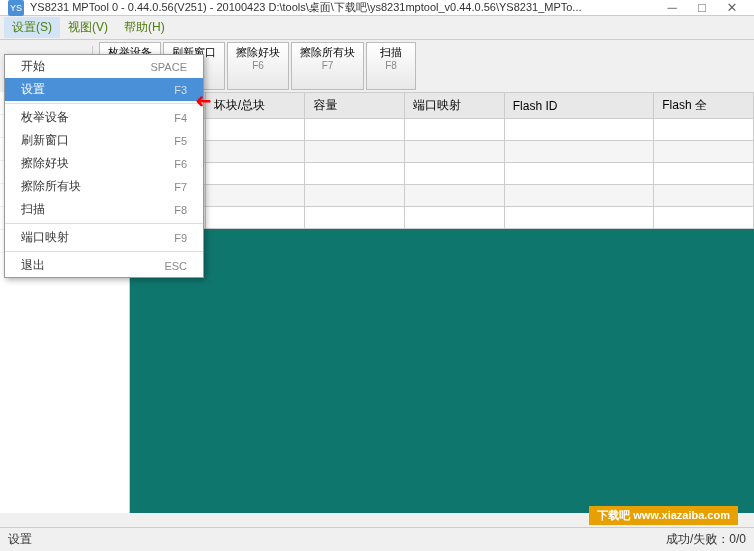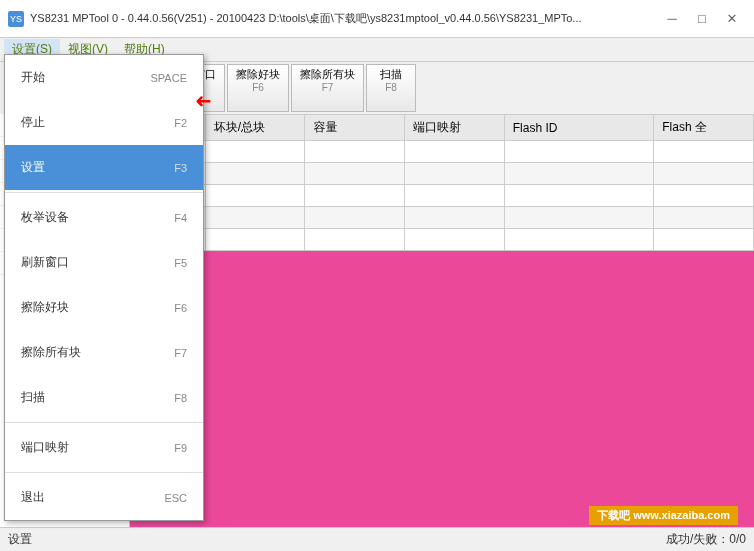--- a/index.html
+++ b/index.html
@@ -8,21 +8,21 @@
       height: 551px;
       font-family: "Microsoft YaHei", "SimHei", Arial, sans-serif;
       font-size: 12px;
       background: #f0f0f0;
       overflow: hidden;
       position: relative;
     }
 
     
     .title-bar {
-      height: 38px;
+      height: 16px;
       background: #fff;
       border-bottom: 1px solid #ccc;
       display: flex;
       align-items: center;
       padding: 0 8px;
       justify-content: space-between;
     }
     .title-bar-left {
       display: flex;
       align-items: center;
@@ -126,21 +126,21 @@
     }
     .port-icon {
       color: #0066cc;
       margin-right: 4px;
       font-size: 12px;
     }
 
     
     .right-panel {
       flex: 1;
-      background: #ec4899;
+      background: #0f766e;
       overflow: auto;
     }
     .data-table {
       width: 100%;
       border-collapse: collapse;
       font-size: 12px;
     }
     .data-table th {
       background: #e8e8e8;
       border: 1px solid #ccc;
@@ -201,21 +201,21 @@
       width: 200px;
       background: #fff;
       border: 1px solid #999;
       box-shadow: 2px 2px 6px rgba(0,0,0,0.3);
       z-index: 1000;
     }
     .dropdown-item {
       display: flex;
       align-items: center;
       justify-content: space-between;
-      padding: 14px 16px;
+      padding: 3px 16px;
       cursor: pointer;
       font-size: 12px;
       color: #333;
     }
     .dropdown-item.active {
       background: #4a90d9;
       color: white;
     }
     .dropdown-separator {
       height: 1px;
@@ -401,24 +401,20 @@
         </tbody>
     </table>
   </div>
 </div>
 
 <div class="dropdown-menu" id="dropdown">
 <div class="dropdown-item">
       <span>开始</span>
       <span class="dropdown-shortcut">SPACE</span>
     </div>
-    <div class="dropdown-item">
-      <span>停止</span>
-      <span class="dropdown-shortcut">F2</span>
-    </div>
     <div class="dropdown-item active">
       <span>设置</span>
       <span class="dropdown-shortcut">F3</span>
     </div>
     <div class="dropdown-separator"></div>
     <div class="dropdown-item">
       <span>枚举设备</span>
       <span class="dropdown-shortcut">F4</span>
     </div>
     <div class="dropdown-item">

